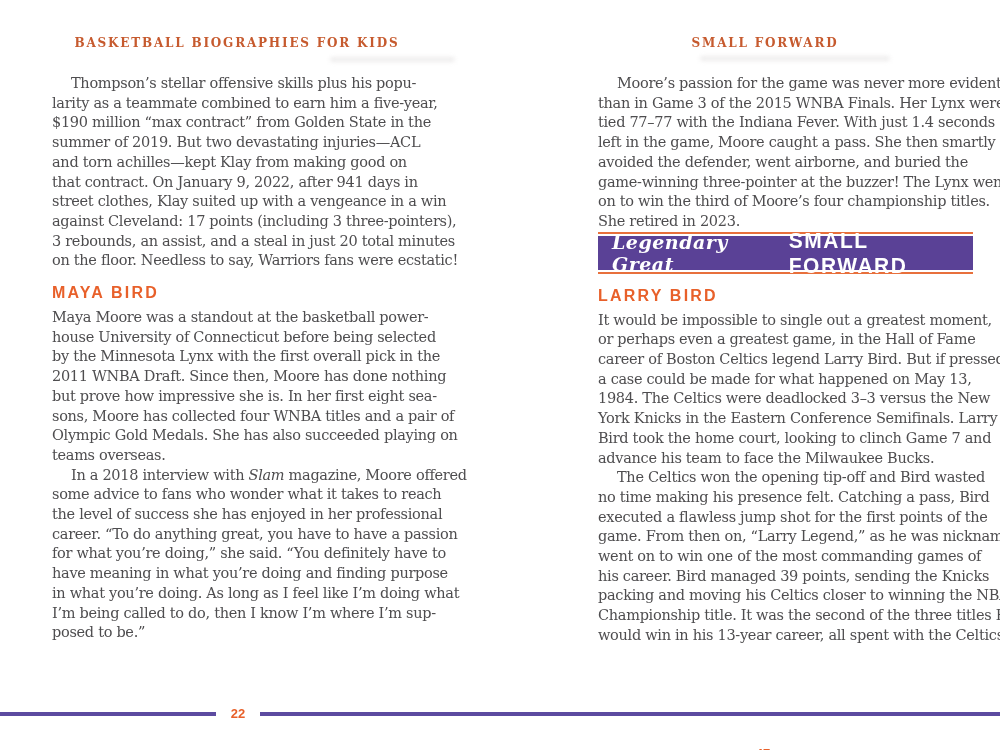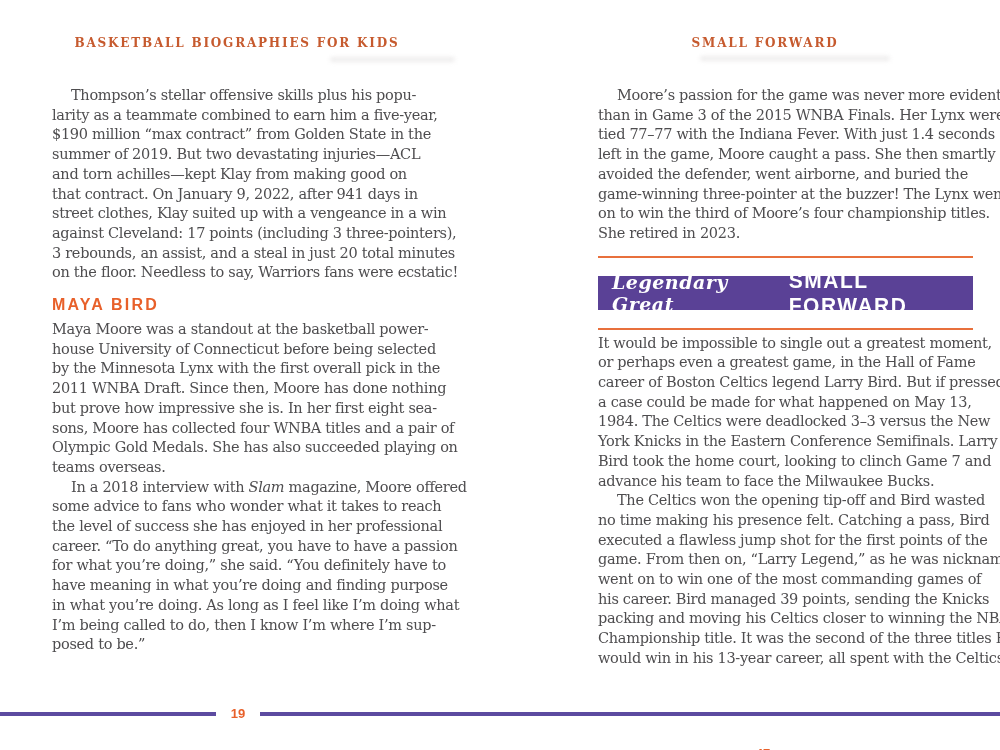--- a/index.html
+++ b/index.html
@@ -23,30 +23,30 @@
 
   .column{position:absolute;top:70px;}
   .left-column{left:52px;width:404px;}
   .right-column{left:598px;width:364px;}
 
   .para{font-size:14.5px;line-height:19.7px;letter-spacing:-0.3px;
         white-space:nowrap;color:var(--body-text);}
   .para.indent{text-indent:19px;}
   .para i{font-style:italic;}
 
-  .intro-para{margin-top:16px;}
+  .intro-para{margin-top:4px;}
   .section-heading{margin-top:13px;height:20px;
     font-family:"Liberation Sans", sans-serif;font-weight:bold;
     font-size:16px;letter-spacing:2.2px;color:var(--orange-heading);}
   .section-para{margin-top:4px;}
 
-  .banner{margin-top:12px;width:375px;
+  .banner{margin-top:0;width:375px;
     border-top:2px solid var(--orange-rule);
     border-bottom:2px solid var(--orange-rule);
-    padding:18px 0;}
+    padding:2px 0;}
   .banner-inner{background:var(--purple-banner);height:34px;
     display:flex;align-items:center;padding-left:14px;}
   .banner-script{font-family:"DejaVu Serif", serif;font-style:italic;
     font-weight:bold;font-size:19px;color:#ffffff;letter-spacing:0.5px;}
   .banner-title{font-family:"Liberation Sans", sans-serif;font-weight:bold;
     font-size:21px;color:#ffffff;letter-spacing:1.5px;margin-left:11px;
     transform:scaleY(1.05);}
 
   .footer-rule{position:absolute;left:0;top:712px;width:1000px;height:3px;
     background:#ffffff;border-top:2px solid var(--purple-rule);
@@ -87,23 +87,24 @@
   <section class="column right-column">
     <p class="para indent intro-para">Moore’s passion for the game was never more evident<br>than in Game 3 of the 2015 WNBA Finals. Her Lynx were<br>tied 77–77 with the Indiana Fever. With just 1.4 seconds<br>left in the game, Moore caught a pass. She then smartly<br>avoided the defender, went airborne, and buried the<br>game-winning three-pointer at the buzzer! The Lynx went<br>on to win the third of Moore’s four championship titles.<br>She retired in 2023.</p>
 
     <div class="banner">
       <div class="banner-inner">
         <span class="banner-script">Legendary Great</span>
         <span class="banner-title">SMALL FORWARD</span>
       </div>
     </div>
 
+    <h2 class="section-heading">LARRY BIRD</h2>
 
     <p class="para section-para">It would be impossible to single out a greatest moment,<br>or perhaps even a greatest game, in the Hall of Fame<br>career of Boston Celtics legend Larry Bird. But if pressed,<br>a case could be made for what happened on May 13,<br>1984. The Celtics were deadlocked 3–3 versus the New<br>York Knicks in the Eastern Conference Semifinals. Larry<br>Bird took the home court, looking to clinch Game 7 and<br>advance his team to face the Milwaukee Bucks.</p>
 
     <p class="para indent">The Celtics won the opening tip-off and Bird wasted<br>no time making his presence felt. Catching a pass, Bird<br>executed a flawless jump shot for the first points of the<br>game. From then on, “Larry Legend,” as he was nicknamed,<br>went on to win one of the most commanding games of<br>his career. Bird managed 39 points, sending the Knicks<br>packing and moving his Celtics closer to winning the NBA<br>Championship title. It was the second of the three titles Bird<br>would win in his 13-year career, all spent with the Celtics.</p>
   </section>
 
   <div class="footer-rule"></div>
-  <span class="page-num left">19</span>
+  <span class="page-num left">22</span>
   <span class="page-num right">47</span>
 
 </div>
 
 </body></html>

